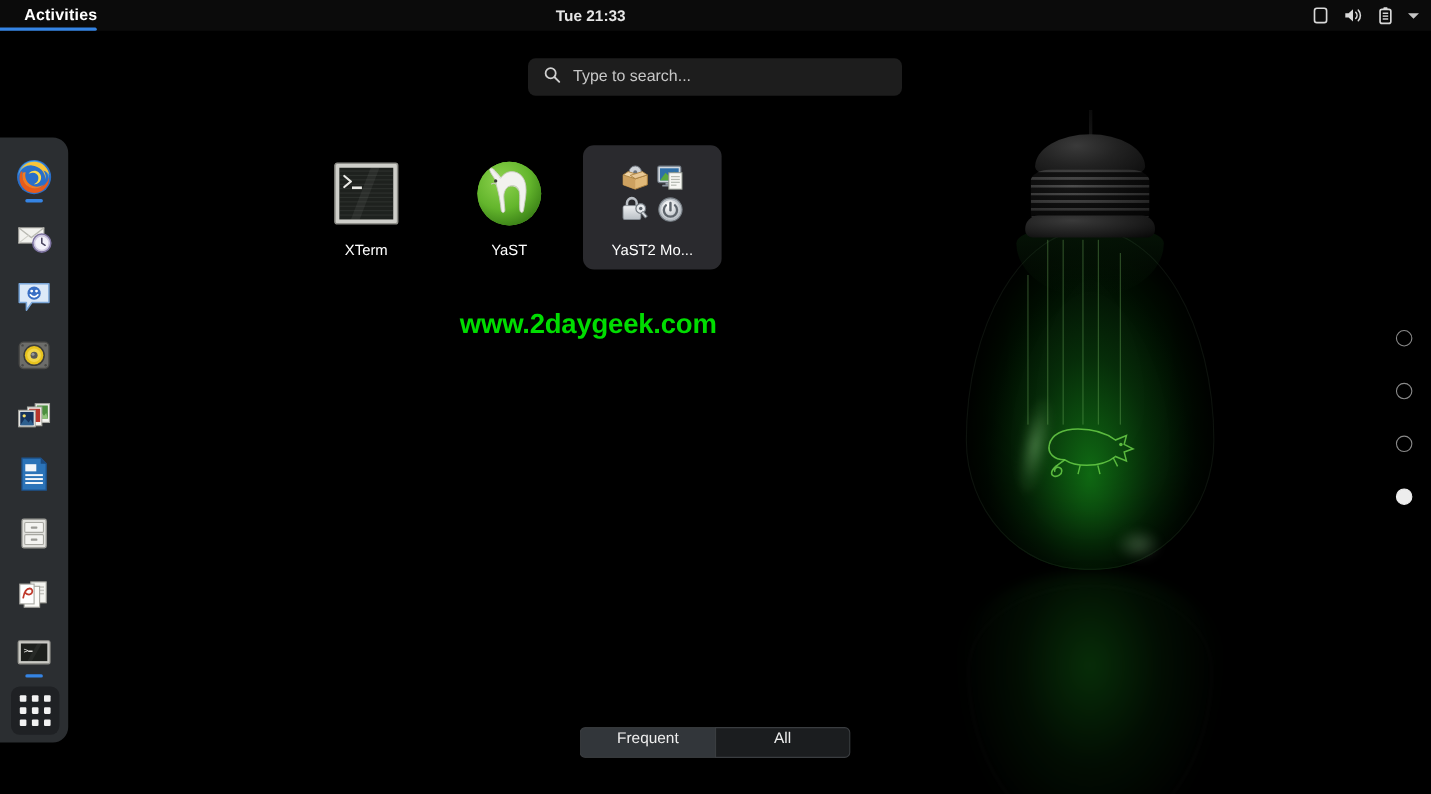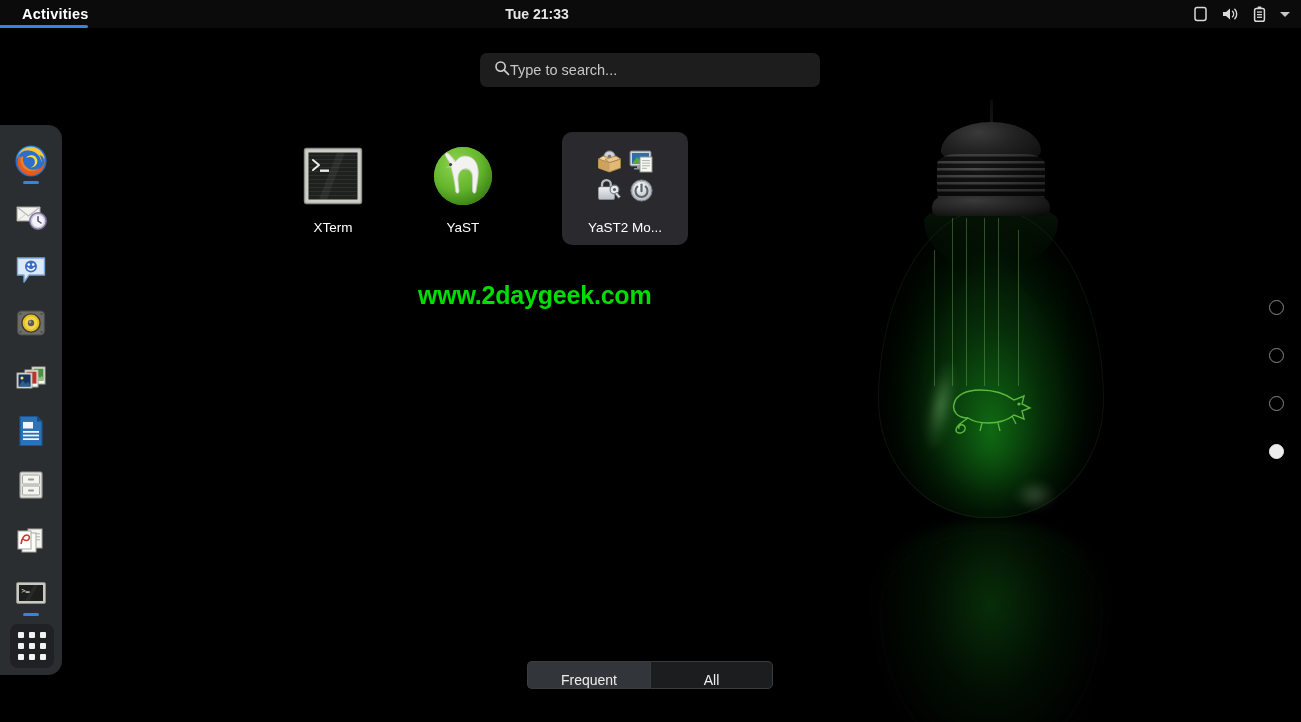--- a/index.html
+++ b/index.html
@@ -273,20 +273,21 @@
     position: absolute;
     left: 480px;
     top: 53px;
     width: 340px;
     height: 34px;
     background: #1d1d1d;
     border-radius: 7px;
     display: flex;
     align-items: center;
     padding-left: 14px;
+    gap: 11px;
     cursor: text;
     z-index: 20;
   }
   #search-placeholder {
     color: #c7c7c7;
     font-size: 14.5px;
   }
 
   
   #app-grid {
@@ -301,21 +302,21 @@
   .app-item {
     width: 126px;
     padding: 12px 6px 10px 6px;
     display: flex;
     flex-direction: column;
     align-items: center;
     gap: 12px;
     border-radius: 10px;
     cursor: pointer;
   }
-  .app-item.selected { background: #2a2a2e; margin-left: 32px; }
+  .app-item.selected { background: #2a2a2e; }
   .app-icon-box {
     width: 64px; height: 64px;
     display: flex; align-items: center; justify-content: center;
   }
   .app-label {
     color: #ffffff;
     font-size: 13.5px;
     text-align: center;
     white-space: nowrap;
     overflow: hidden;
@@ -370,21 +371,21 @@
     position: absolute;
     left: 527px;
     top: 661px;
     display: flex;
     z-index: 25;
   }
   .view-tab {
     width: 123px;
     height: 28px;
     display: flex;
-    align-items: flex-end;
+    align-items: flex-start;
     justify-content: center;
     color: #eeeeee;
     font-size: 14px;
     cursor: pointer;
     background: #1b1d1f;
     border: 1px solid #3a3d40;
   }
   .view-tab:first-child { border-radius: 5px 0 0 5px; border-right: none; }
   .view-tab:last-child  { border-radius: 0 5px 5px 0; }
   .view-tab.active { background: #32363a; }

